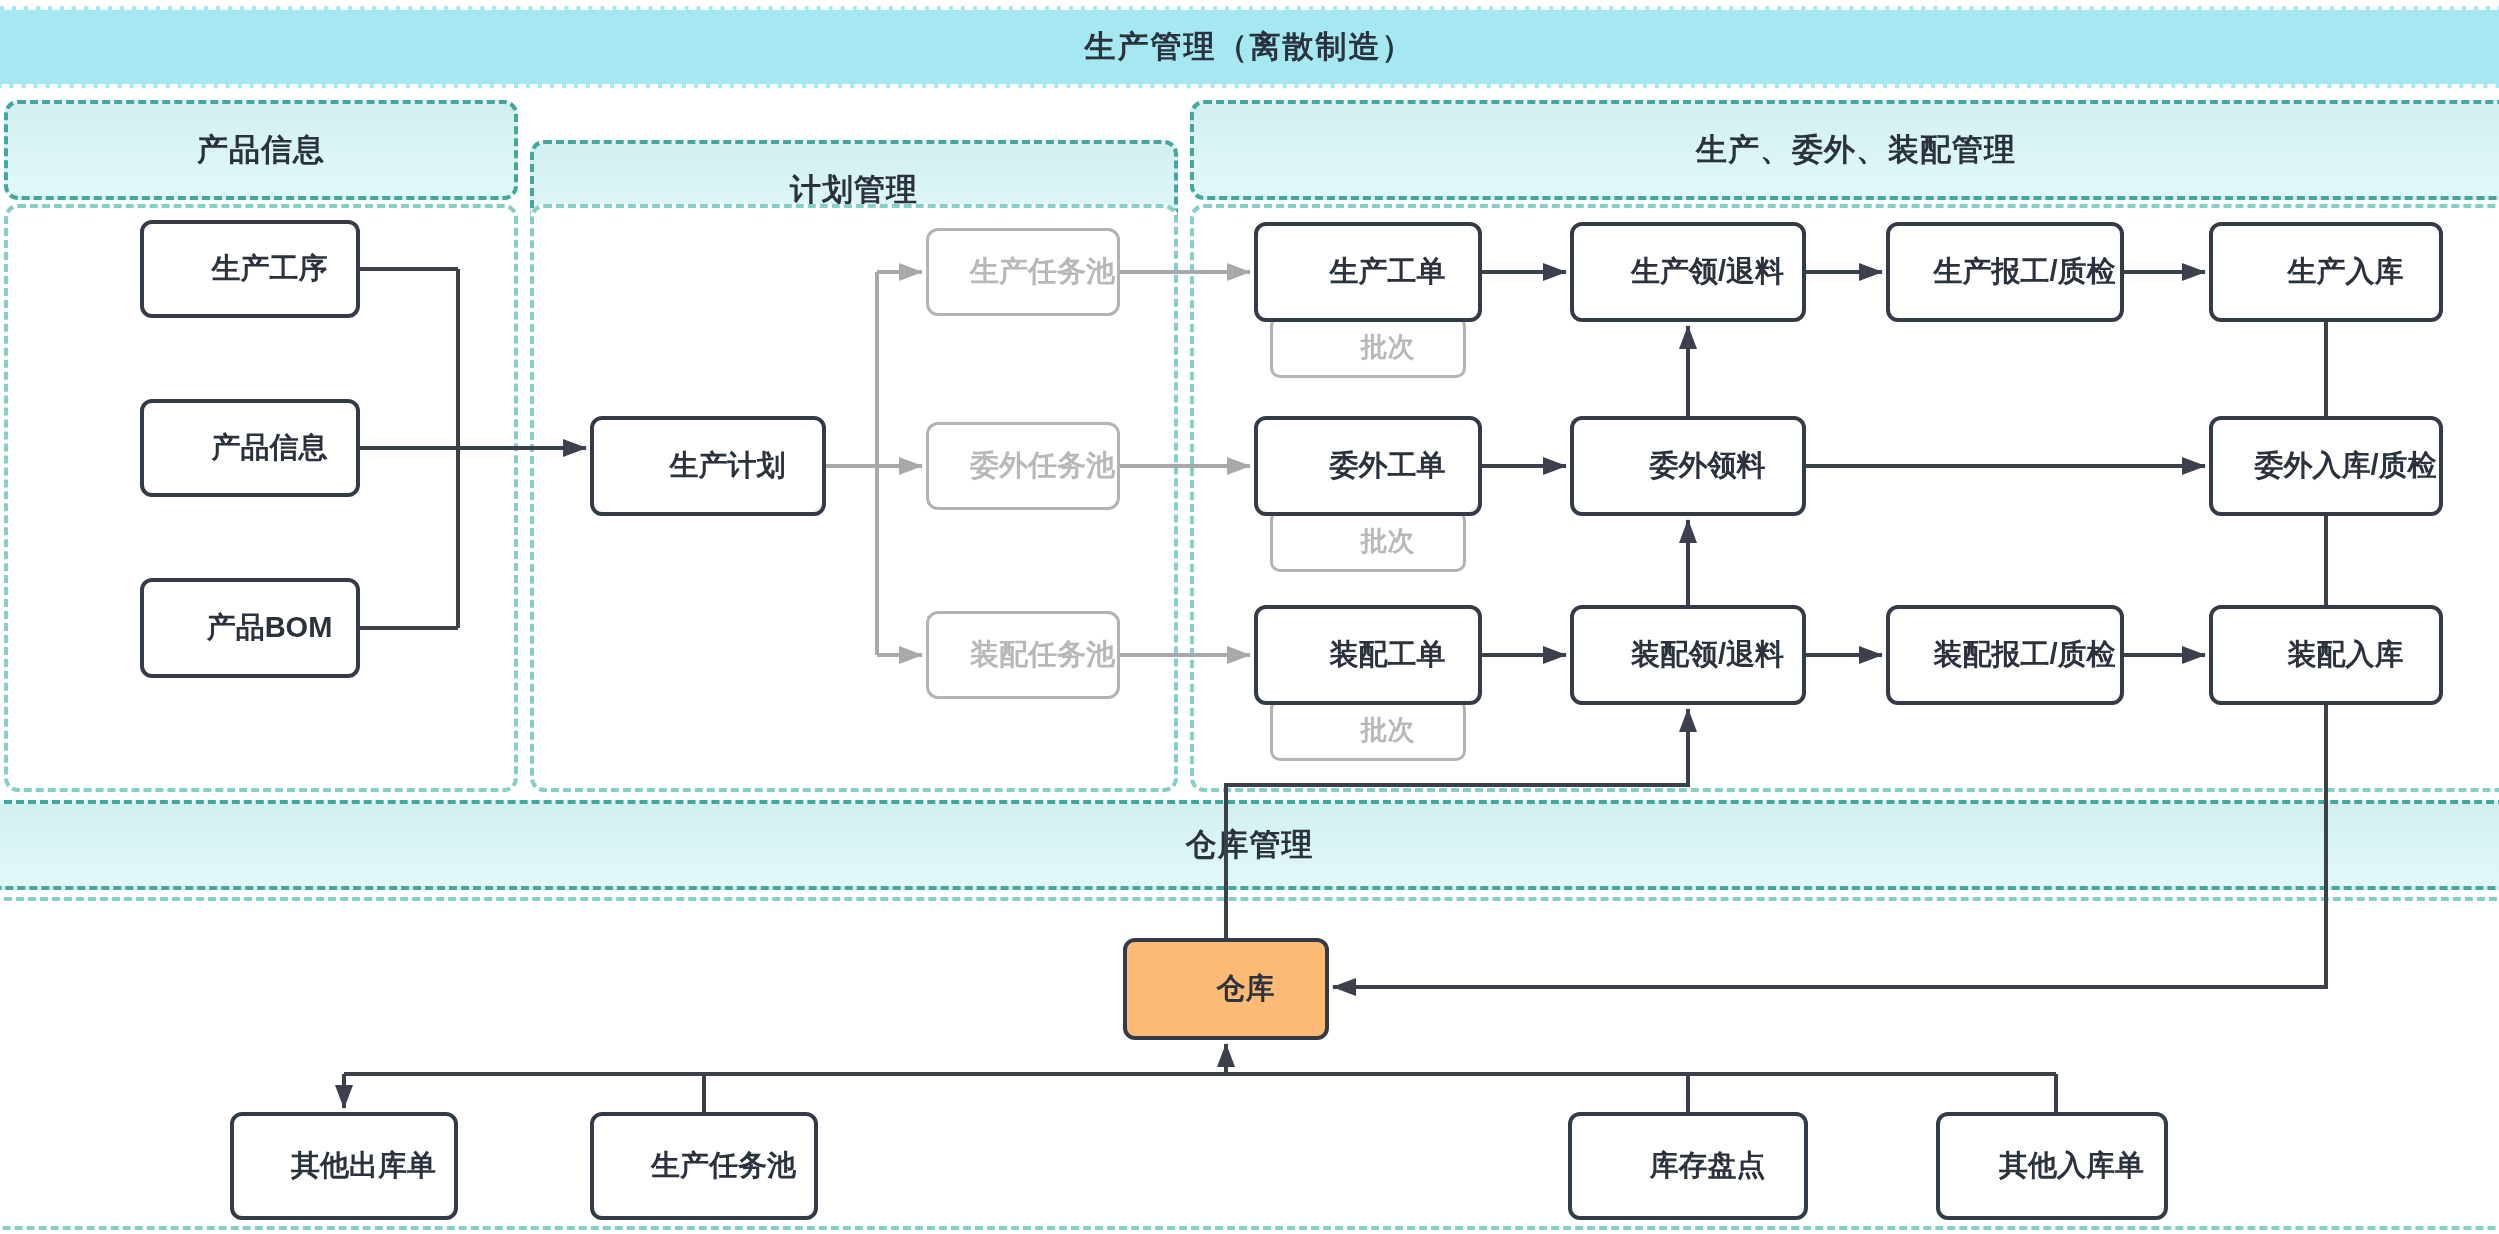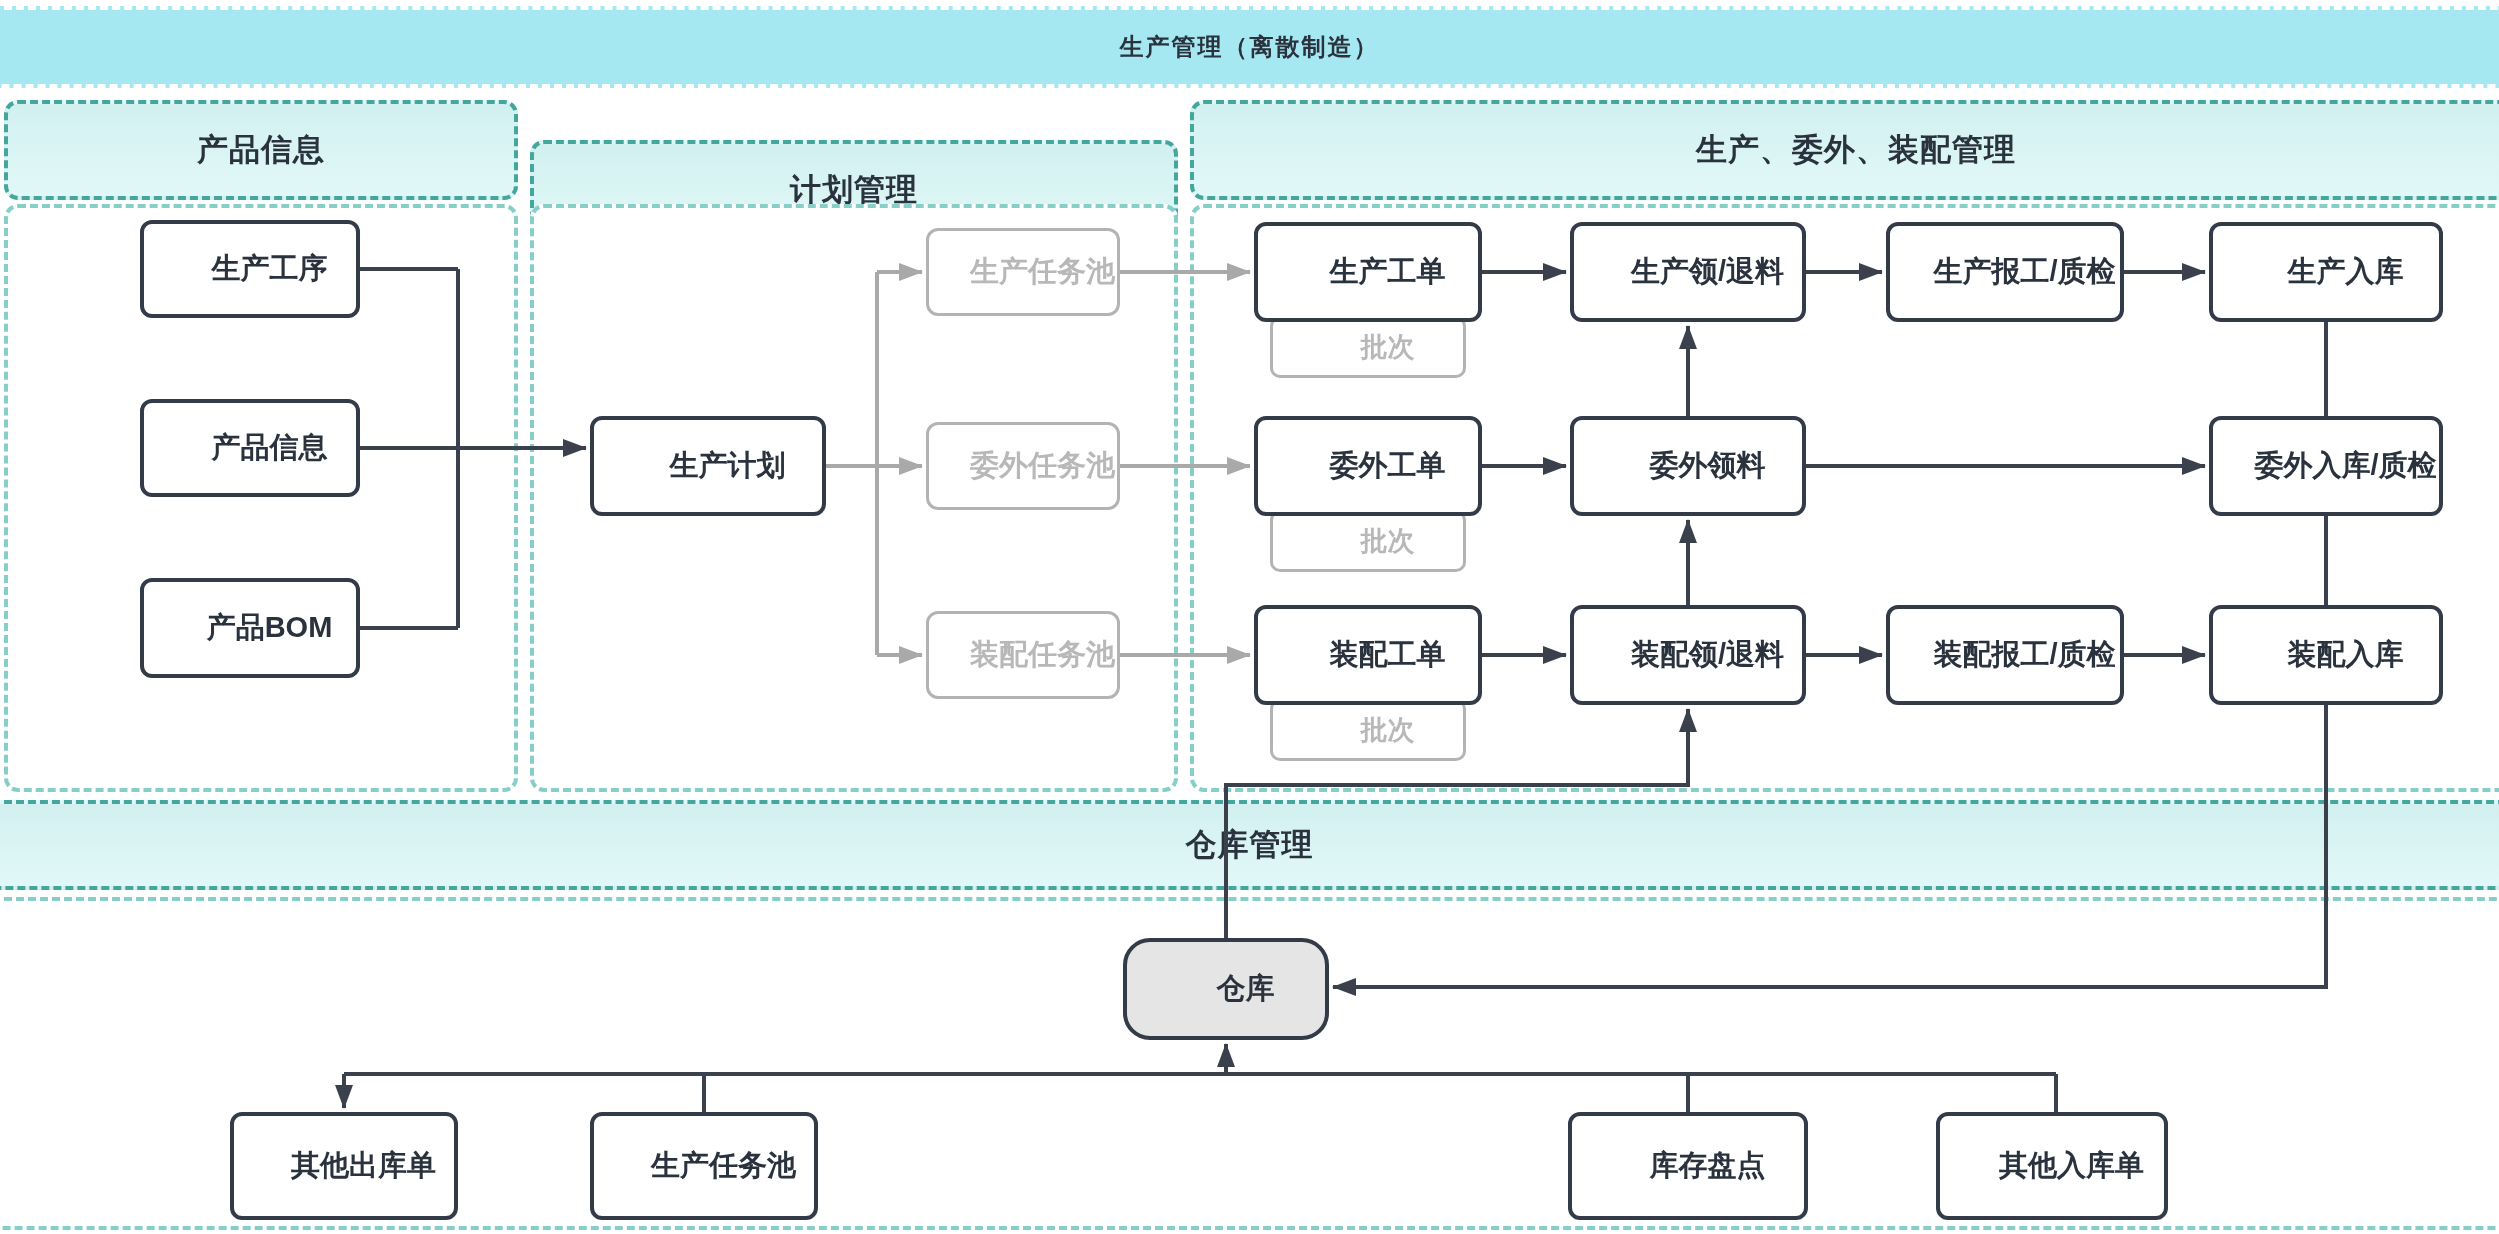--- a/index.html
+++ b/index.html
@@ -2,21 +2,21 @@
 <html><head>
 <meta charset="utf-8">
 <style>
   html,body{margin:0;padding:0;background:#ffffff;}
   body{font-family:"Liberation Sans","DejaVu Sans",sans-serif;}
   .stage{position:relative;width:2499px;height:1234px;overflow:hidden;background:#ffffff;}
 
   
   .region{position:absolute;box-sizing:border-box;border-radius:14px;display:flex;align-items:center;justify-content:center;}
   .banner-top{left:-22px;top:6px;width:2543px;height:82px;background:#a5e8f2;border:4px dashed #ffffff;}
-  .banner-top span{font-size:24px;font-weight:bold;color:#2a323e;letter-spacing:2px;}
+  .banner-top span{font-size:31px;font-weight:bold;color:#2a323e;letter-spacing:2px;}
   .sec-hdr{top:100px;height:100px;background:linear-gradient(180deg,#d2f0f0 0%,#e2f8f8 100%);border:4px dashed #43a79e;}
   .sec-hdr span{font-size:31px;font-weight:bold;color:#2a323e;letter-spacing:1px;}
   .sec-body{top:204px;height:588px;background:#ffffff;border:4px dashed #85cfc8;}
   .banner-wh{left:-22px;top:800px;width:2543px;height:90px;background:linear-gradient(180deg,#d2f0f0 0%,#e2f8f8 100%);border:4px dashed #43a79e;}
   .banner-wh span{font-size:31px;font-weight:bold;color:#2a323e;letter-spacing:1px;}
   .body-wh{left:-22px;top:897px;width:2543px;height:333px;background:#ffffff;border:4px dashed #85cfc8;border-radius:14px;}
 
   #s1h{left:4px;width:514px;}   #s1b{left:4px;width:514px;}
   #s2h{left:530px;width:648px;margin-top:40px;} #s2b{left:530px;width:648px;}
   #s3h{left:1190px;width:1332px;} #s3b{left:1190px;width:1332px;}
@@ -25,21 +25,21 @@
   svg.wires{position:absolute;left:0;top:0;width:2499px;height:1234px;z-index:1;pointer-events:none;}
 
   
   .node{position:absolute;box-sizing:border-box;background:#ffffff;border:4px solid #333b48;
         border-radius:12px;display:flex;align-items:center;justify-content:center;z-index:3;padding-left:39px;}
   .node span{font-size:29px;font-weight:600;color:#2a323e;white-space:nowrap;}
   .node.gray{border:3px solid #b3b3b3;z-index:2;}
   .node.gray span{color:#b8b8b8;}
   .node.batch{border:3px solid #b3b3b3;border-radius:10px;z-index:2;}
   .node.batch span{color:#b8b8b8;font-size:27px;}
-  .node.cyan{background:#e5e5e5;border-radius:27px;}
+  .node.cyan{background:#fdba74;}
 </style>
 </head>
 <body>
 
 <div class="stage">
 
   <div class="region banner-top">
     <span>生产管理（离散制造）</span>
   </div>
 

